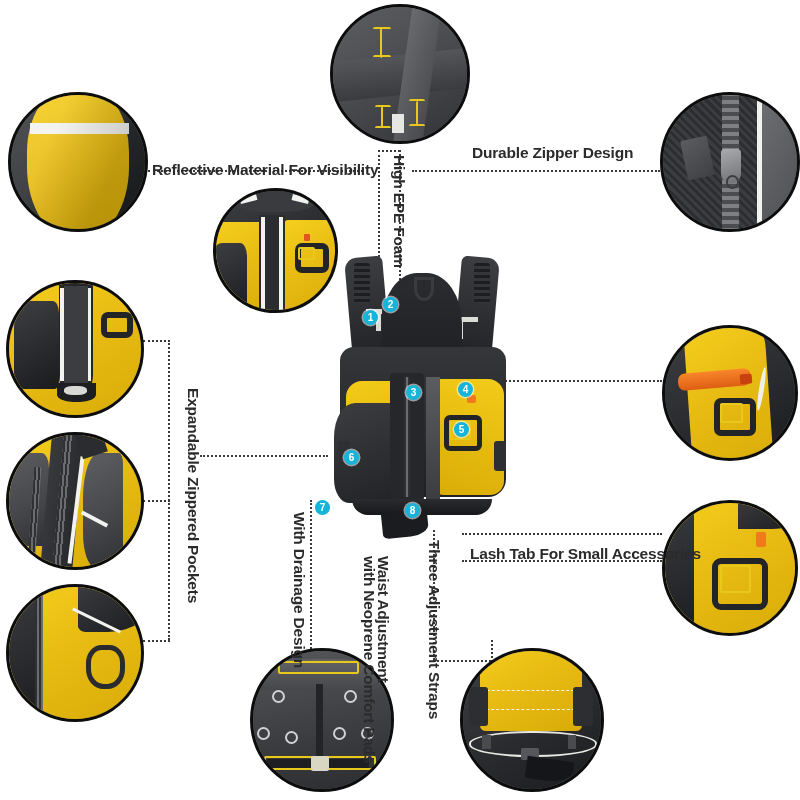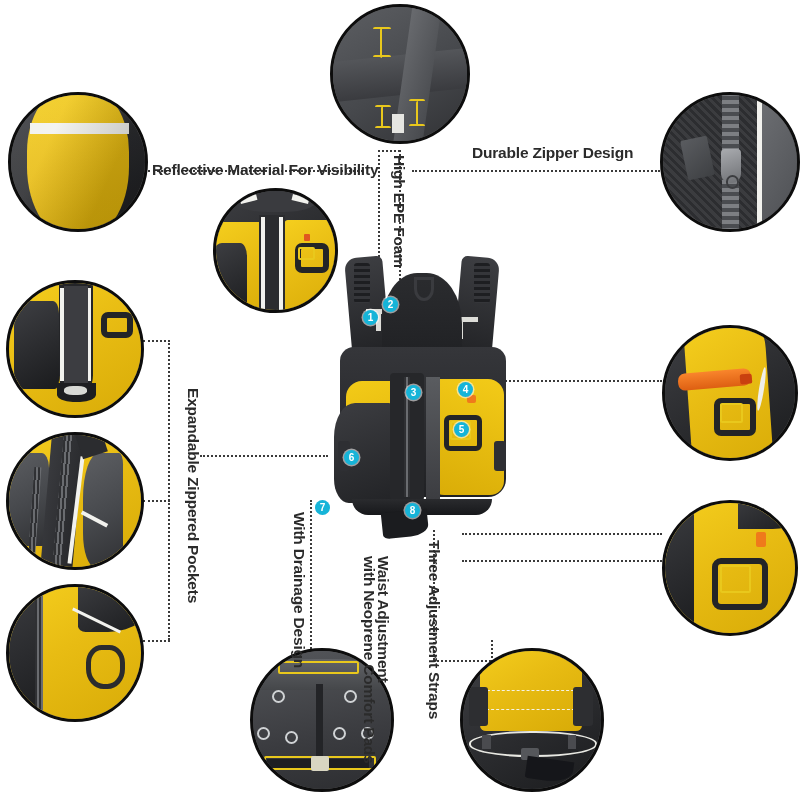--- a/index.html
+++ b/index.html
@@ -276,20 +276,21 @@
 
   <div class="lbl" style="left:152px;top:144px;margin-top:17px;">Reflective Material For Visibility</div>
 
   <div class="lbl" style="left:472px;top:144px;">Durable Zipper Design</div>
 
   <div class="lbl vert" style="left:408px;top:155px;transform:rotate(90deg);">High EPE Foam</div>
 
 
   <div class="lbl vert" style="left:202px;top:388px;transform:rotate(90deg);">Expandable Zippered Pockets</div>
 
+  <div class="lbl" style="left:470px;top:545px;">Lash Tab For Small Accessories</div>
 
   <div class="lbl vert" style="left:308px;top:512px;transform:rotate(90deg);">With Drainage Design</div>
 
   <div class="lbl vert" style="left:443px;top:540px;transform:rotate(90deg);">Three Adjustment Straps</div>
 
   <div class="lbl vert" style="left:392px;top:556px;transform:rotate(90deg);">Waist Adjustment</div>
 
   <div class="lbl vert" style="left:378px;top:556px;transform:rotate(90deg);">with Neoprene Comfort Pads</div>
 
 </div>

